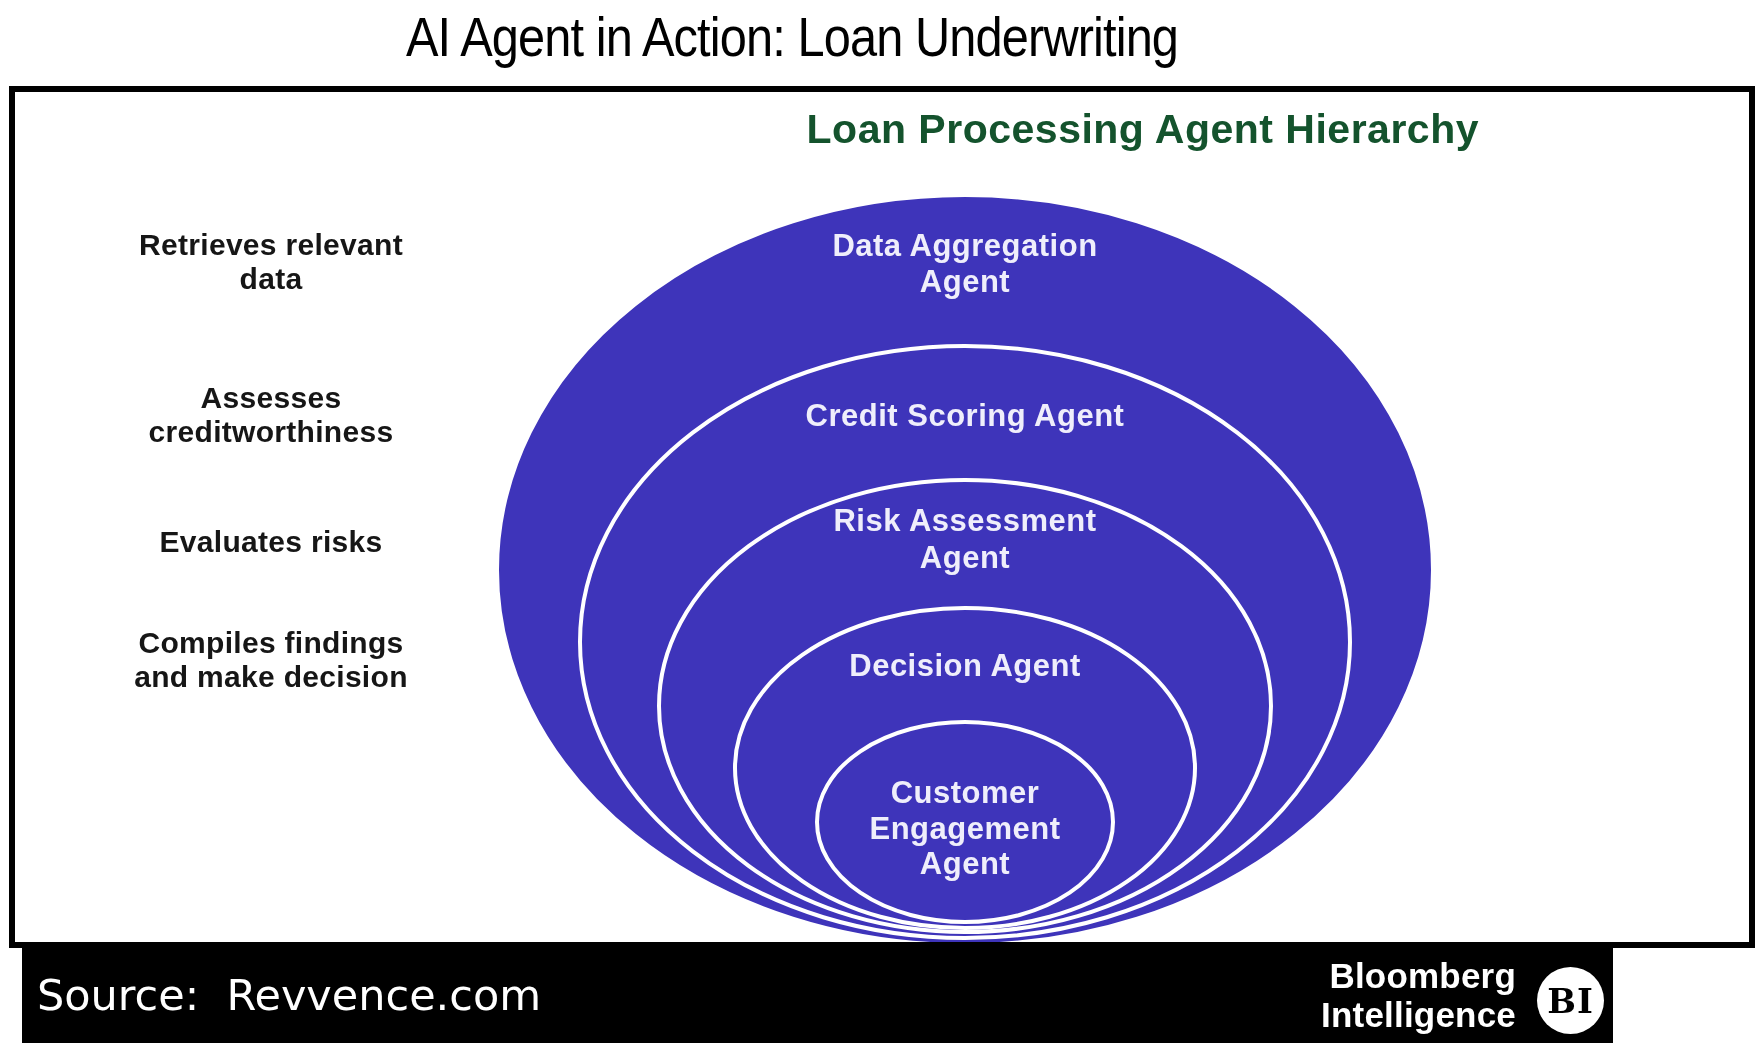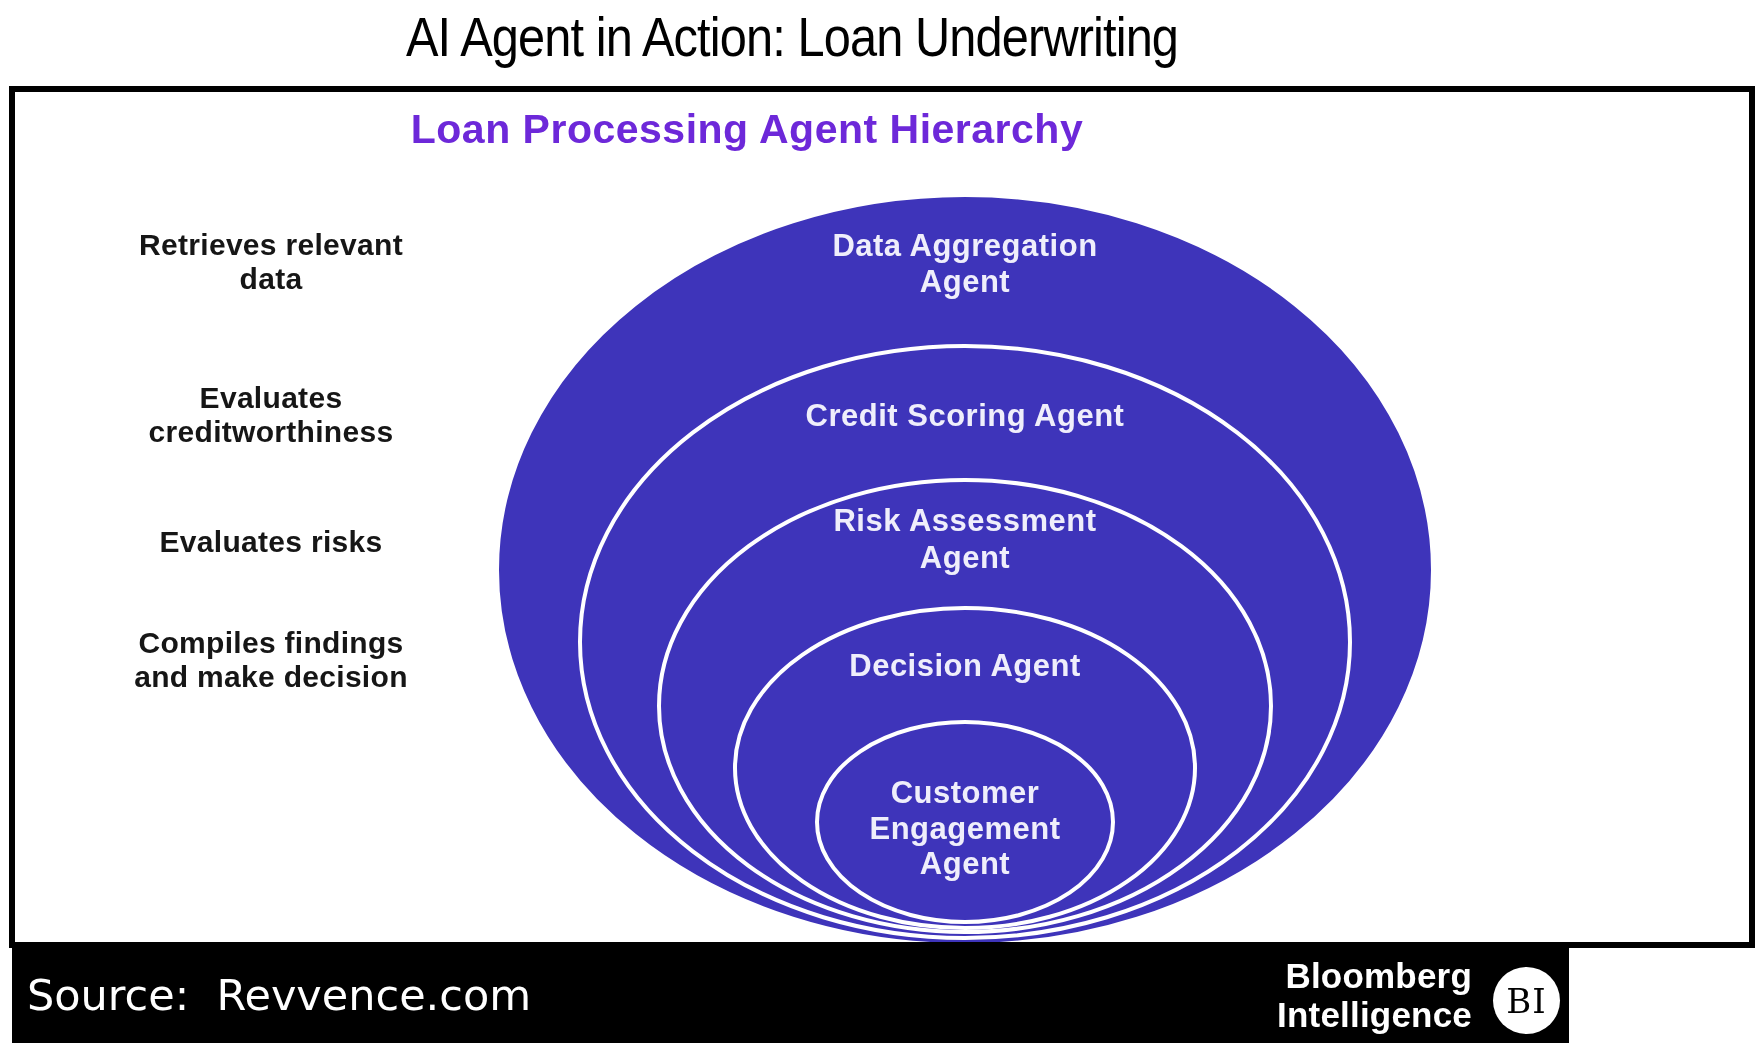--- a/index.html
+++ b/index.html
@@ -11,55 +11,55 @@
     position:absolute;top:4px;left:0;width:1584px;text-align:center;
     font-size:56px;font-weight:400;color:#000;letter-spacing:-1px;
     transform:scaleX(0.87);transform-origin:center top;
     font-family:"Liberation Sans", sans-serif;
   }
   .panel{
     position:absolute;left:9px;top:86px;width:1746px;height:862px;
     box-sizing:border-box;border:6px solid #000;background:#fff;
   }
   .panel-heading{
-    position:absolute;top:14px;left:0;width:1464px;text-align:center;
-    font-size:41px;font-weight:700;color:#6d28d9;letter-spacing:0.5px;
+    position:absolute;top:14px;left:0;width:1464px;text-align:right;
+    font-size:41px;font-weight:700;color:#14532d;letter-spacing:0.5px;
   }
   .left-label{
     position:absolute;left:56px;width:400px;text-align:center;
     font-size:30px;font-weight:700;line-height:34px;color:#161616;
     white-space:pre-line;letter-spacing:0.3px;
   }
   .ll-0{top:136px;}
   .ll-1{top:289px;}
   .ll-2{top:433px;}
   .ll-3{top:534px;}
   .ll-4{top:701px;}
   .onion-svg{position:absolute;left:0;top:0;}
   .ring-label{
     font-family:"Liberation Sans", sans-serif;
     font-size:31px;font-weight:700;letter-spacing:0.5px;
   }
   .footer-bar{
-    position:absolute;left:12px;top:948px;width:1557px;height:95px;background:#000;
+    position:absolute;left:22px;top:948px;width:1557px;height:95px;background:#000;padding-left:34px;
   }
   .source-text{
     position:absolute;left:15px;top:22px;color:#fff;font-size:43px;
     font-family:"DejaVu Sans", sans-serif;white-space:pre;
   }
   .brand-text{
     position:absolute;right:97px;top:8px;color:#fff;text-align:right;
     font-size:35px;line-height:39px;font-weight:700;white-space:pre-line;
     letter-spacing:0.2px;
     margin-left:30px;
   }
   .brand-badge{
     position:absolute;right:9px;top:19px;width:67px;height:67px;border-radius:50%;
     background:#fff;display:flex;align-items:center;justify-content:center;
-    color:#000;font-family:"DejaVu Serif", serif;font-weight:400;font-size:34px;
+    color:#000;font-family:"DejaVu Serif", serif;font-weight:700;font-size:34px;
     letter-spacing:1px;
     text-align:center;
   }
 </style>
 </head>
 <body>
 
 <div class="page-title">AI Agent in Action: Loan Underwriting</div>
 
 <div class="panel">
@@ -84,21 +84,21 @@
 
     <text class="ring-label" x="950" y="711" text-anchor="middle" fill="#efeefb">Customer</text>
     <text class="ring-label" x="950" y="747" text-anchor="middle" fill="#efeefb">Engagement</text>
     <text class="ring-label" x="950" y="782" text-anchor="middle" fill="#efeefb">Agent</text>
   </svg>
 
   <div class="panel-heading">Loan Processing Agent Hierarchy</div>
 
   <div class="left-label ll-0">Retrieves relevant
 data</div>
-  <div class="left-label ll-1">Evaluates
+  <div class="left-label ll-1">Assesses
 creditworthiness</div>
   <div class="left-label ll-3">Compiles findings
 and make decision</div>
   <div class="left-label ll-2">Evaluates risks</div>
 </div>
 
 <div class="footer-bar">
   <div class="source-text">Source:  Revvence.com</div>
   <div class="brand-text">Bloomberg
 Intelligence</div>

